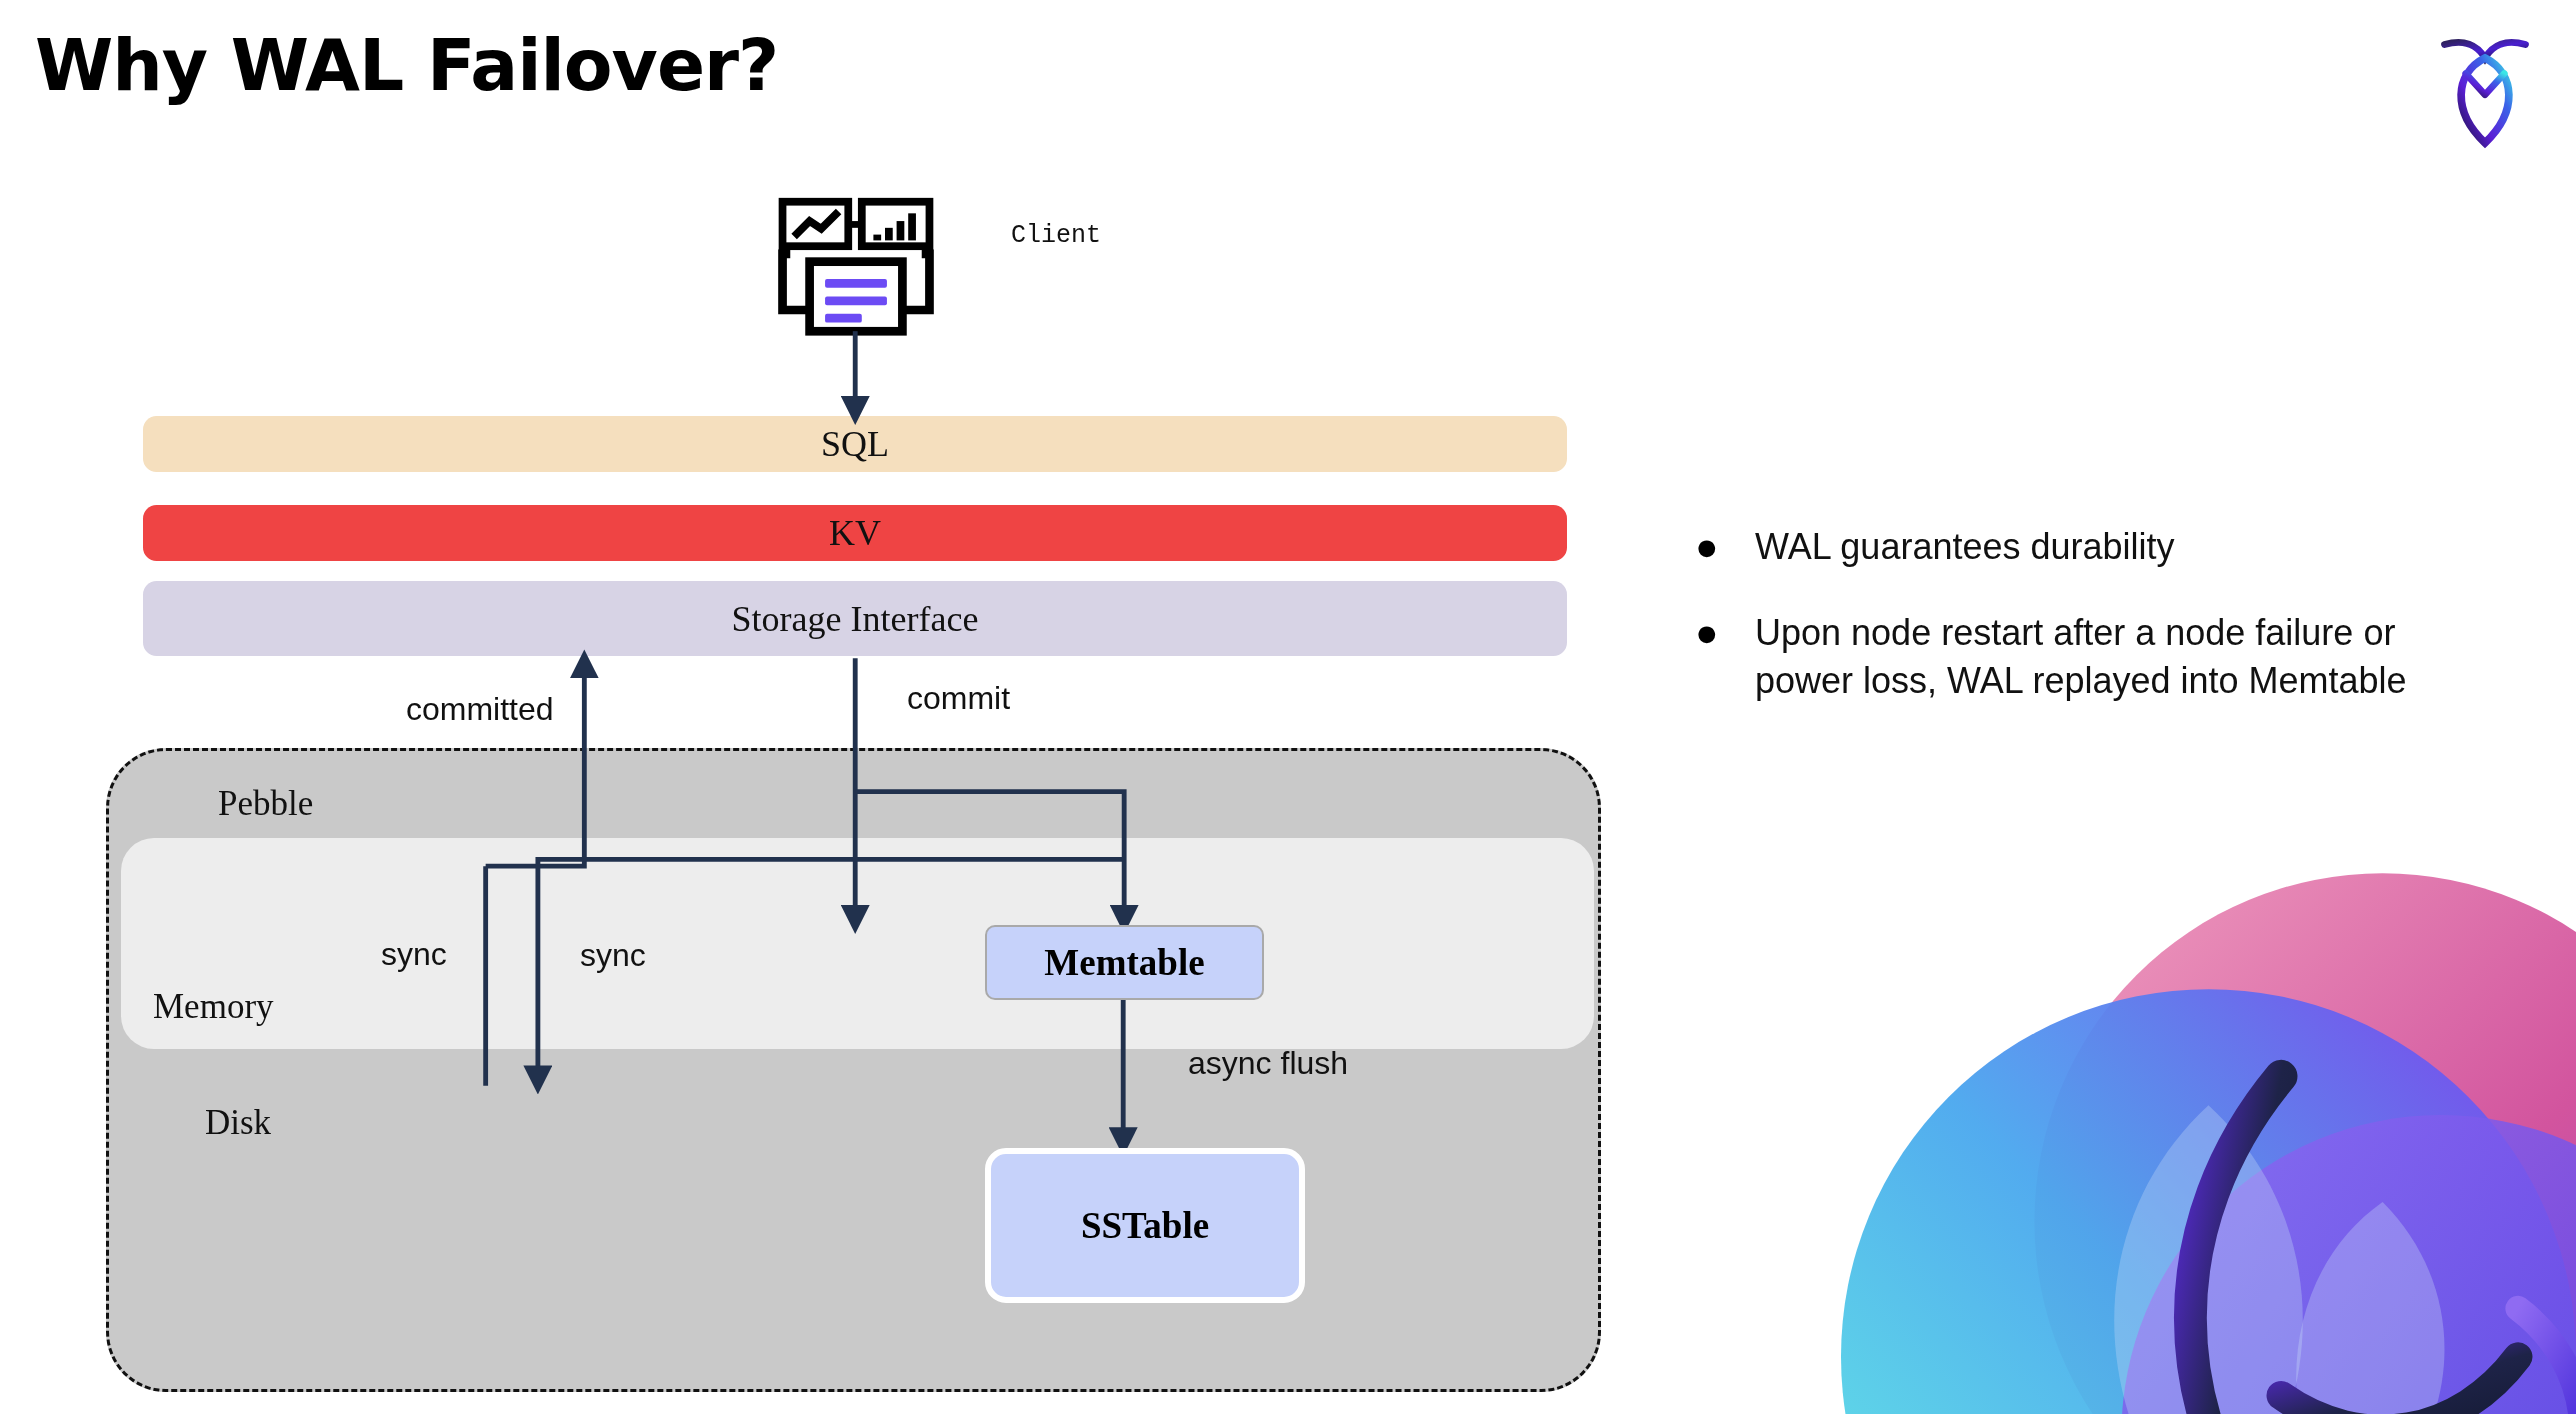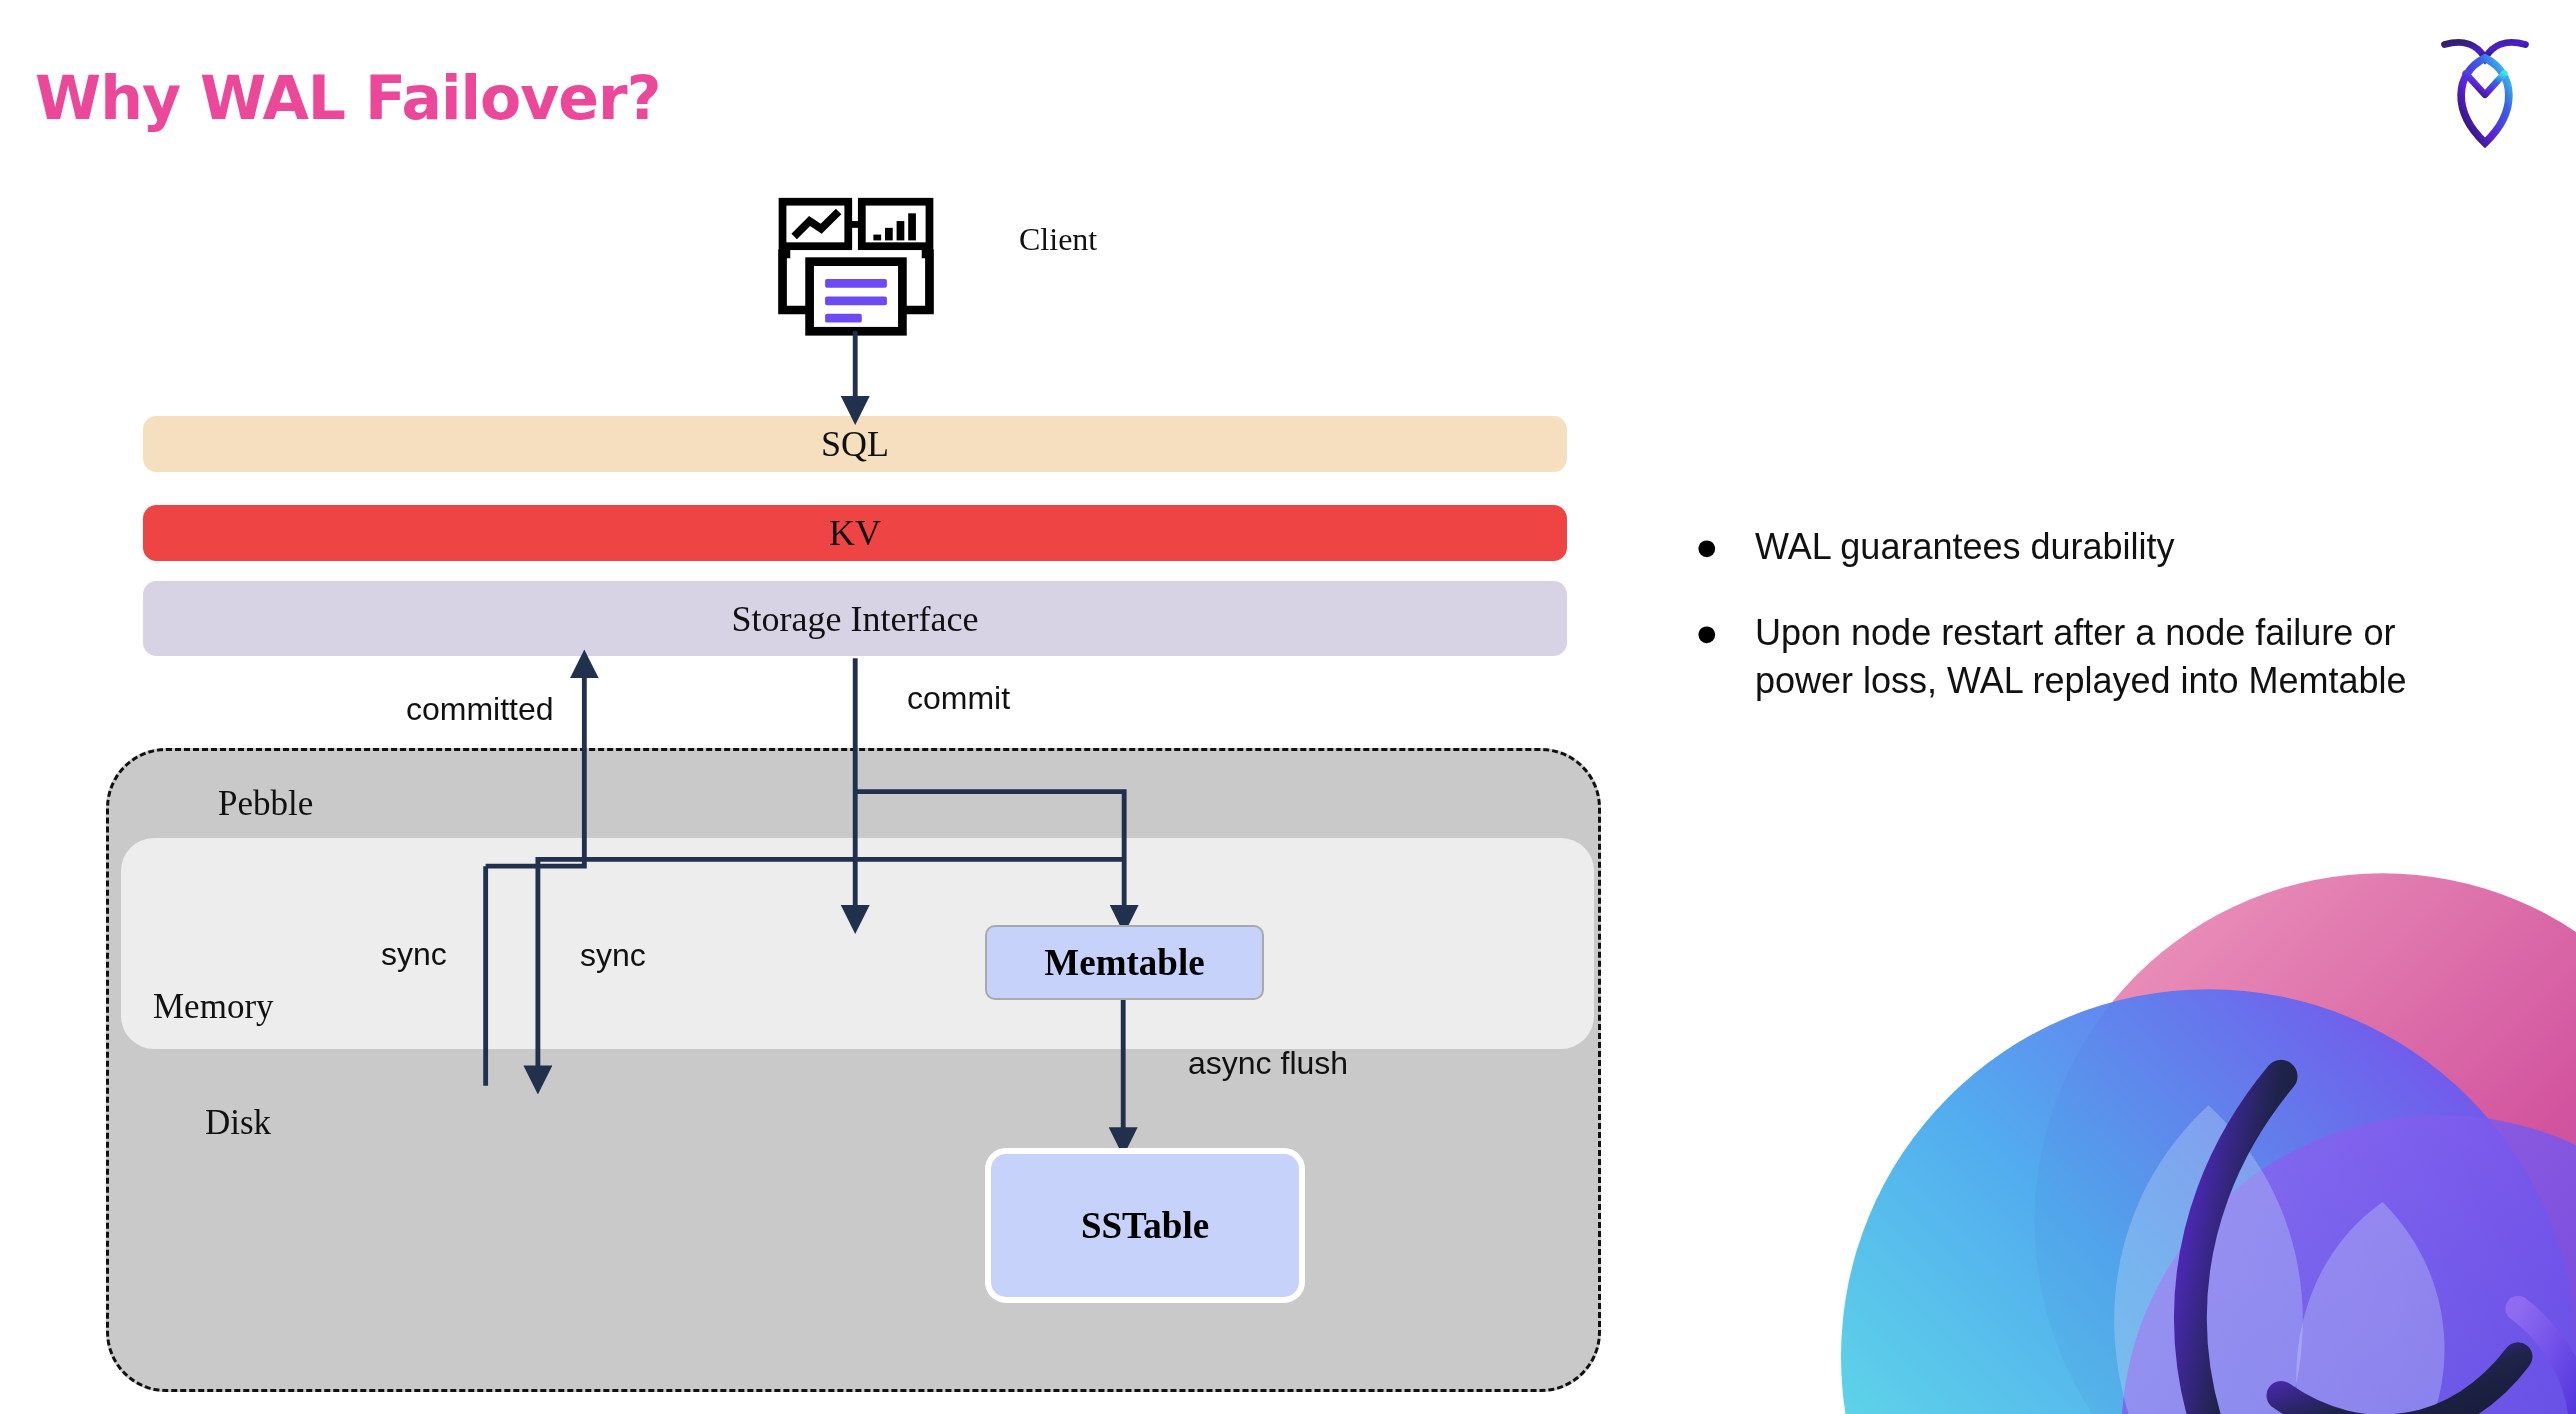--- a/index.html
+++ b/index.html
@@ -3,38 +3,38 @@
 <meta charset="utf-8">
 <style>
   html,body{margin:0;padding:0;background:#fff;}
   body{width:2576px;height:1415px;position:relative;overflow:hidden;
        font-family:"Liberation Serif",serif;}
 
   
   #slide-title{
     position:absolute;left:35px;top:29px;
     font-family:"DejaVu Sans",sans-serif;
-    font-weight:bold;font-size:60px;letter-spacing:-1px;
-    color:#ec4899;line-height:1.05;white-space:nowrap;margin-top:38px;
+    font-weight:bold;font-size:71px;letter-spacing:-1px;
+    color:#000000;line-height:1.05;white-space:nowrap;
   }
 
   
   #brand-logo{position:absolute;right:37px;top:23px;width:108px;height:126px;}
 
   
   #corner-art{position:absolute;right:0;bottom:0;width:735px;height:600px;
               pointer-events:none;overflow:hidden;}
 
   
   #diagram{position:absolute;left:0;top:0;width:1664px;height:1415px;}
 
   .client-label{
     position:absolute;left:1011px;top:221px;
-    font-family:Liberation Serif, serif;
-    font-size:32px;color:#111;margin-left:8px;
+    font-family:Liberation Mono, monospace;
+    font-size:25px;color:#111;
   }
 
   .layer-bar{
     position:absolute;left:143px;width:1424px;
     border-radius:13.5px;
     display:flex;align-items:center;justify-content:center;
     font-family:"Liberation Serif",serif;
     font-size:36px;color:#111;
   }
   #bar-sql{top:416px;height:56px;background:#F5DFBE;}

